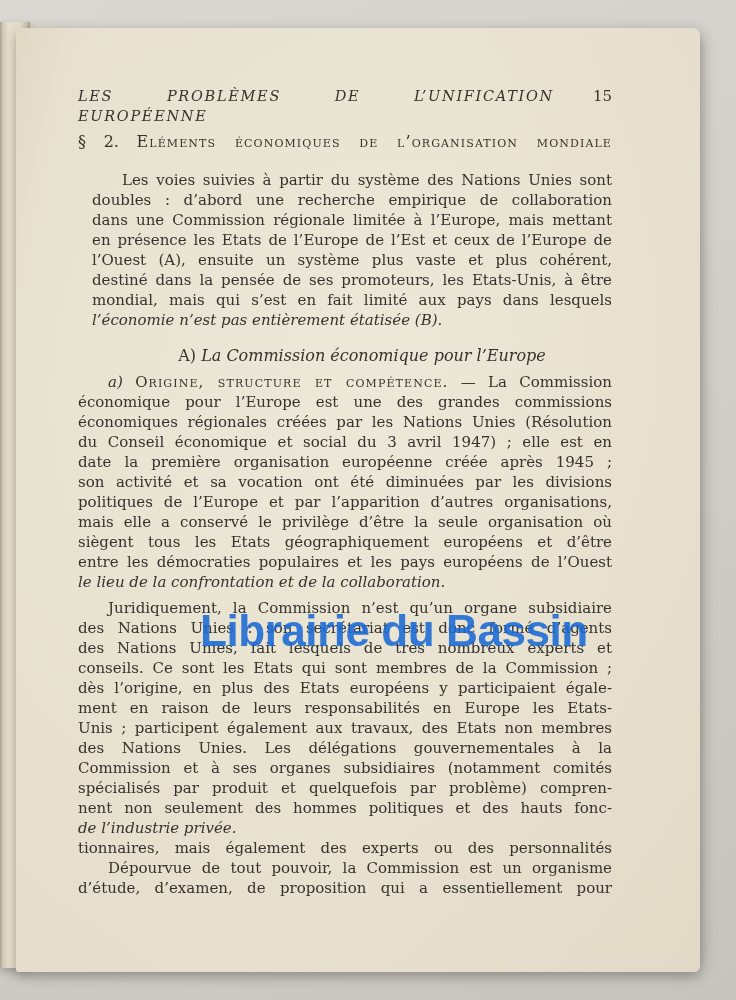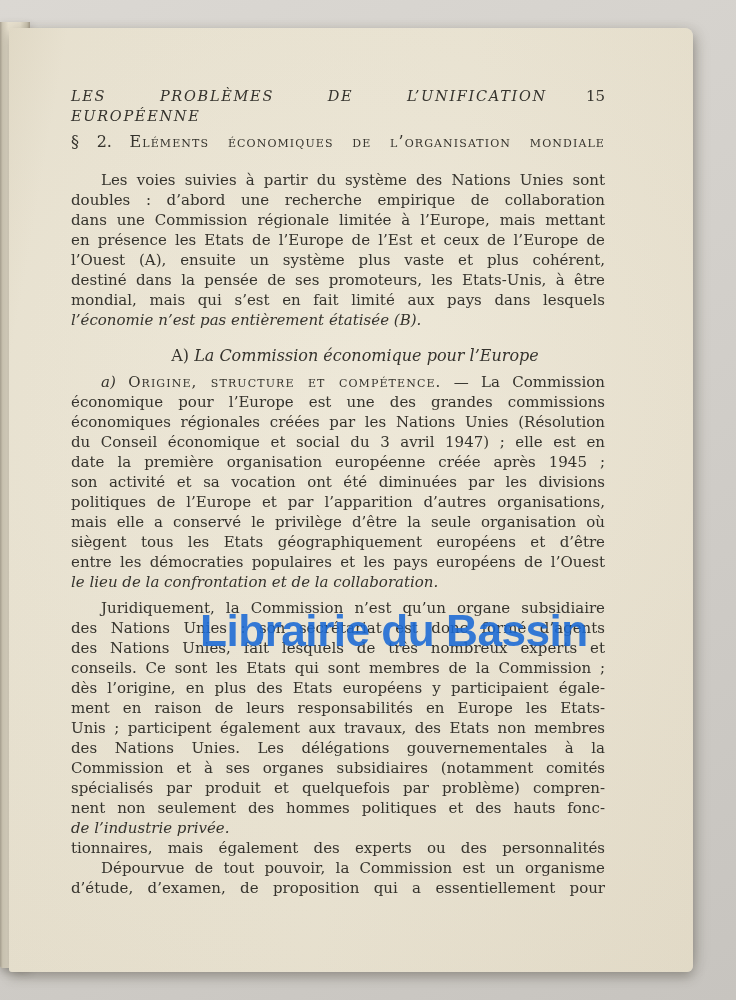--- a/index.html
+++ b/index.html
@@ -11,21 +11,21 @@
   
   .edges {
     position:absolute; left:0; top:22px; width:30px; height:946px;
     background: linear-gradient(to right,
       #a79f8f 0%, #cfc8b6 9%, #e7e0ce 28%, #e3dcca 68%, #c7c0ad 90%, #a39a89 100%);
     border-radius:0 0 3px 2px;
     box-shadow: 0 4px 8px rgba(60,55,45,0.30);
   }
   
   .page {
-    position:absolute; left:9px; top:28px; width:684px; height:944px;
+    position:absolute; left:16px; top:28px; width:684px; height:944px;
     background: linear-gradient(100deg, #e4ddca 0%, #ebe5d4 7%, #ece6d5 55%, #e8e1cf 100%);
     border-radius:4px 8px 6px 3px;
     box-shadow: 0 5px 12px rgba(70,65,55,0.38), 8px 0 16px -8px rgba(70,65,55,0.28);
   }
   .page::before {
     content:''; position:absolute; inset:0; border-radius:inherit; pointer-events:none;
     background: radial-gradient(120% 90% at 50% 38%, rgba(255,255,255,0.07), rgba(120,100,60,0.08));
   }
   .textblock {
     position:absolute; left:62px; top:0; width:534px;
@@ -40,21 +40,21 @@
   .runhead .num { margin-left:auto; font-size:15px; text-align:right; }
   .sechead {
     margin-top:26px; height:22px; font-size:16px;
     text-align:justify; text-align-last:justify;
   }
   .sc { font-variant:small-caps; letter-spacing:1.1px; }
   .it { font-style:italic; }
   .line { text-align:justify; text-align-last:justify; }
   .line.end { text-align-last:left;font-style:italic; }
   .indent { padding-left:30px; }
-  .p-intro { margin-top:16px; }
+  .p-intro { margin-top:16px;margin-left:14px; }
   .sub-a {
     margin-top:16px; height:20px; text-align:center;
     font-size:16px; padding-left:34px;
   }
   .sub-a .head-it { font-style:italic; }
   .p-origine { margin-top:6px; }
   .p-jurid { margin-top:6px; }
   .p-dep { margin-top:0; }
   .watermark {
     position:absolute; left:200px; top:608px;

